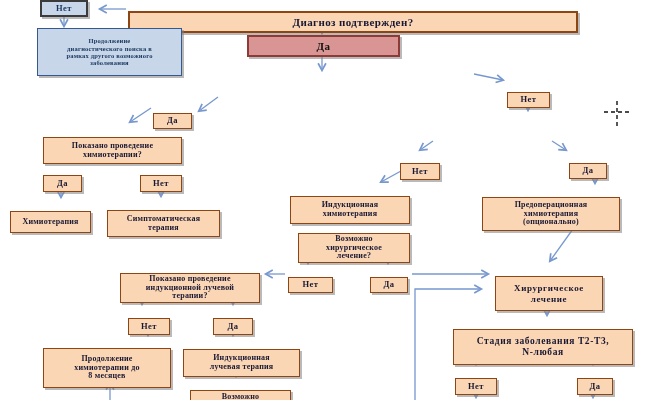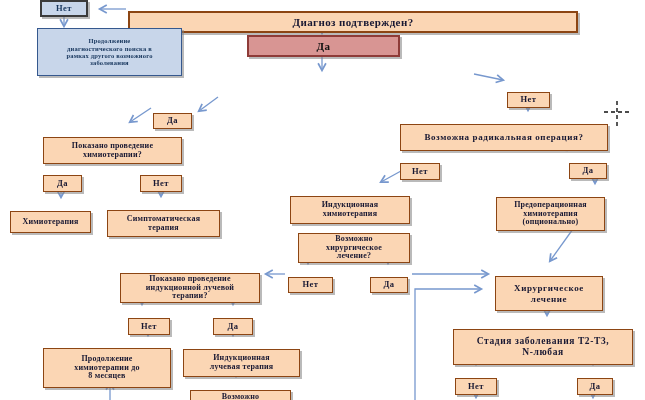--- a/index.html
+++ b/index.html
@@ -78,33 +78,32 @@
 
   <div class="node peach fs-big" style="left:128px;top:0;width:450px;height:22px;border-width:2px">Диагноз  подтвержден?</div>
   <div class="node blue tag fs-tag" style="left:40px;top:0;width:48px;height:17px">Нет</div>
   <div class="node blue note fs-note" style="left:37px;top:28px;width:145px;height:48px">Продолжение
 диагностического  поиска  в
 рамках  другого  возможного
 заболевания</div>
   <div class="node pink fs-big" style="left:247px;top:35px;width:153px;height:22px">Да</div>
   <div class="node peach fs-tag" style="left:153px;top:102px;width:39px;height:16px">Да</div>
   <div class="node peach fs-tag" style="left:507px;top:81px;width:43px;height:16px">Нет</div>
-  <div class="node peach fs-med" style="left:400px;top:113px;width:208px;height:27px">Возможна радикальная операция?</div>
   <div class="node peach fs-std" style="left:43px;top:126px;width:139px;height:27px">Показано проведение
 химиотерапии?</div>
   <div class="node peach fs-tag" style="left:43px;top:164px;width:39px;height:17px">Да</div>
   <div class="node peach fs-tag" style="left:140px;top:164px;width:42px;height:17px">Нет</div>
   <div class="node peach fs-std" style="left:10px;top:200px;width:81px;height:22px">Химиотерапия</div>
   <div class="node peach fs-std" style="left:107px;top:199px;width:113px;height:27px">Симптоматическая
 терапия</div>
   <div class="node peach fs-tag" style="left:400px;top:152px;width:40px;height:17px">Нет</div>
   <div class="node peach fs-tag" style="left:569px;top:152px;width:38px;height:16px">Да</div>
   <div class="node peach fs-std" style="left:290px;top:185px;width:120px;height:28px">Индукционная
 химиотерапия</div>
-  <div class="node peach fs-std" style="left:496px;top:186px;width:109px;height:34px">Предоперационная
+  <div class="node peach fs-std" style="left:482px;top:186px;width:138px;height:34px">Предоперационная
 химиотерапия
 (опционально)</div>
   <div class="node peach fs-std" style="left:298px;top:222px;width:112px;height:30px">Возможно
 хирургическое
 лечение?</div>
   <div class="node peach fs-tag" style="left:288px;top:266px;width:45px;height:16px">Нет</div>
   <div class="node peach fs-tag" style="left:370px;top:266px;width:38px;height:16px">Да</div>
   <div class="node peach fs-std" style="left:120px;top:262px;width:140px;height:30px">Показано проведение
 индукционной лучевой
 терапии?</div>

